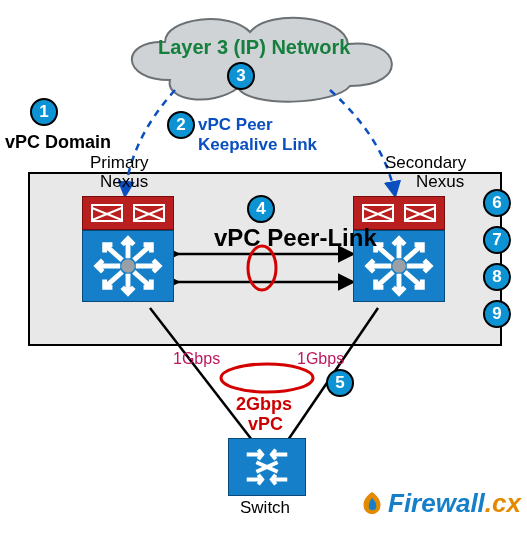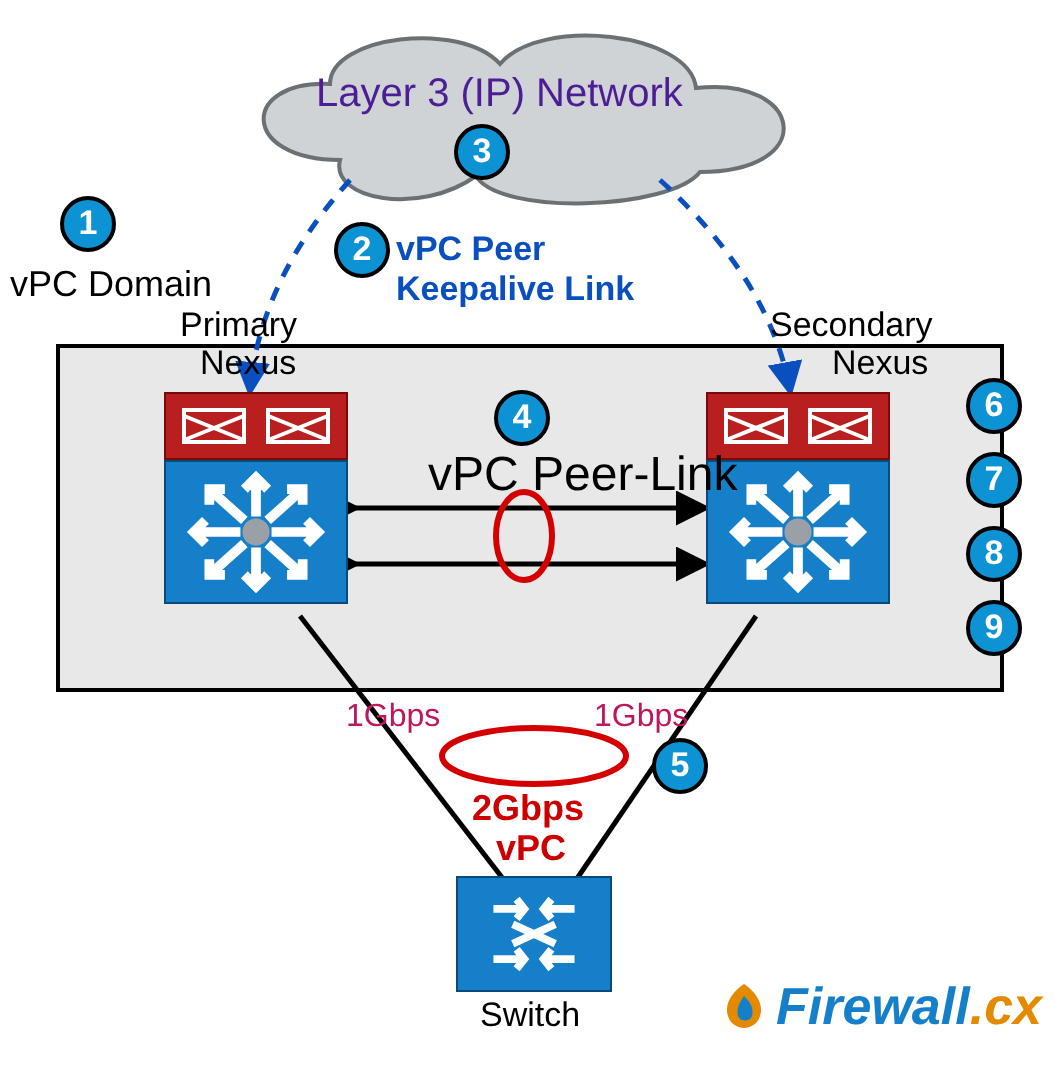--- a/index.html
+++ b/index.html
@@ -3,22 +3,22 @@
 <meta charset="utf-8">
 <style>
 html,body{margin:0;padding:0}
 body{width:527px;height:534px;position:relative;font-family:Arial,Helvetica,sans-serif;background:#fff;overflow:hidden}
 .el{position:absolute}
 
 
 .badge{width:28px;height:28px;border-radius:50%;background:#0d93d3;border:2px solid #000;display:flex;align-items:center;justify-content:center;color:#fff;font-weight:bold;font-size:17px;box-sizing:border-box}
 
 
-.t-title{font-size:20px;font-weight:normal;color:#4c1d95}
-.t-bold{font-weight:normal}
+.t-title{font-size:20px;font-weight:bold;color:#15803d}
+.t-bold{font-weight:bold}
 .t-blue{color:#0a4fbf;font-weight:bold;font-size:17px}
 .t-red{color:#c00;font-weight:bold;font-size:18px}
 .t-lbl{font-size:17px;color:#000}
 .t-lbl-sm{font-size:16px;color:#be185d}
 
 
 .domain{left:28px;top:172px;width:470px;height:170px;border:2px solid #000;background:#e8e8e8}
 
 
 .cloud{left:110px;top:10px;width:300px;height:95px}

